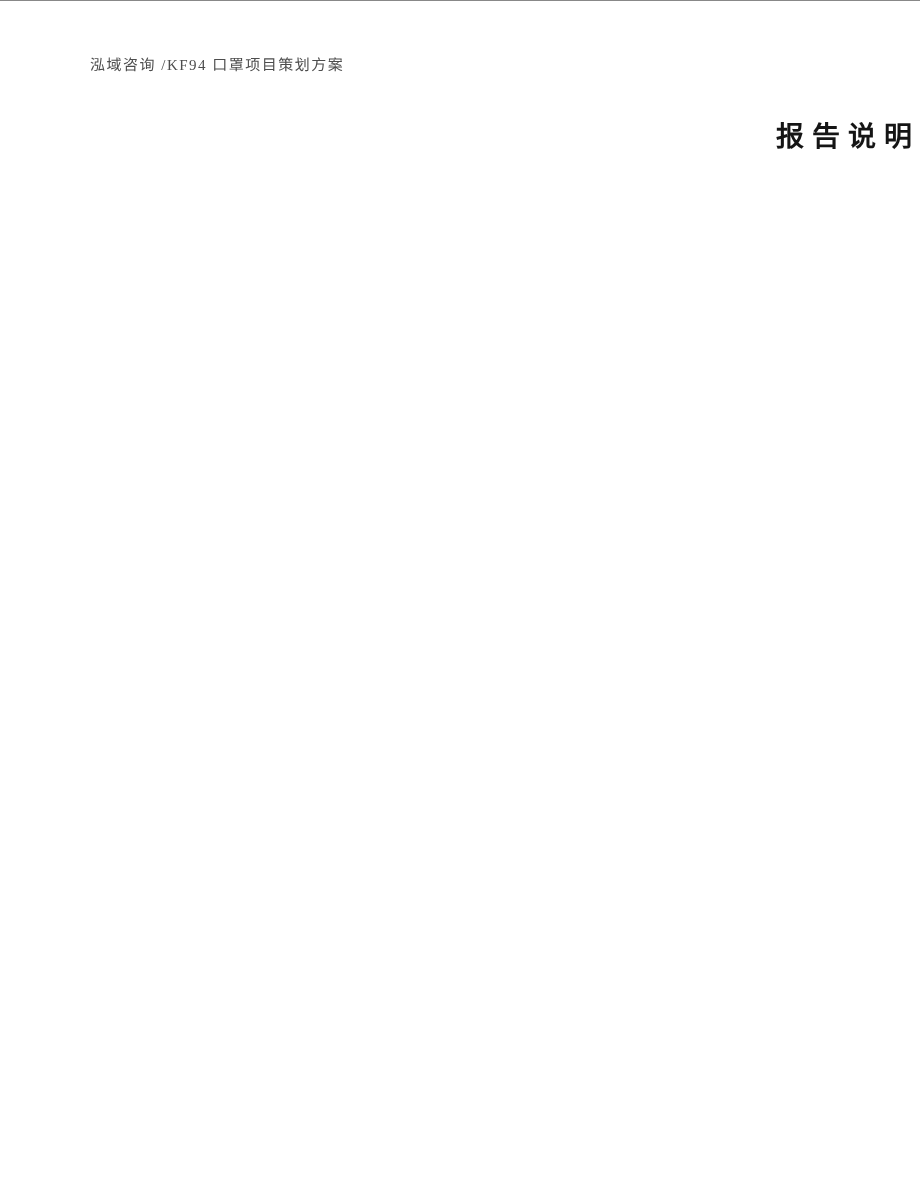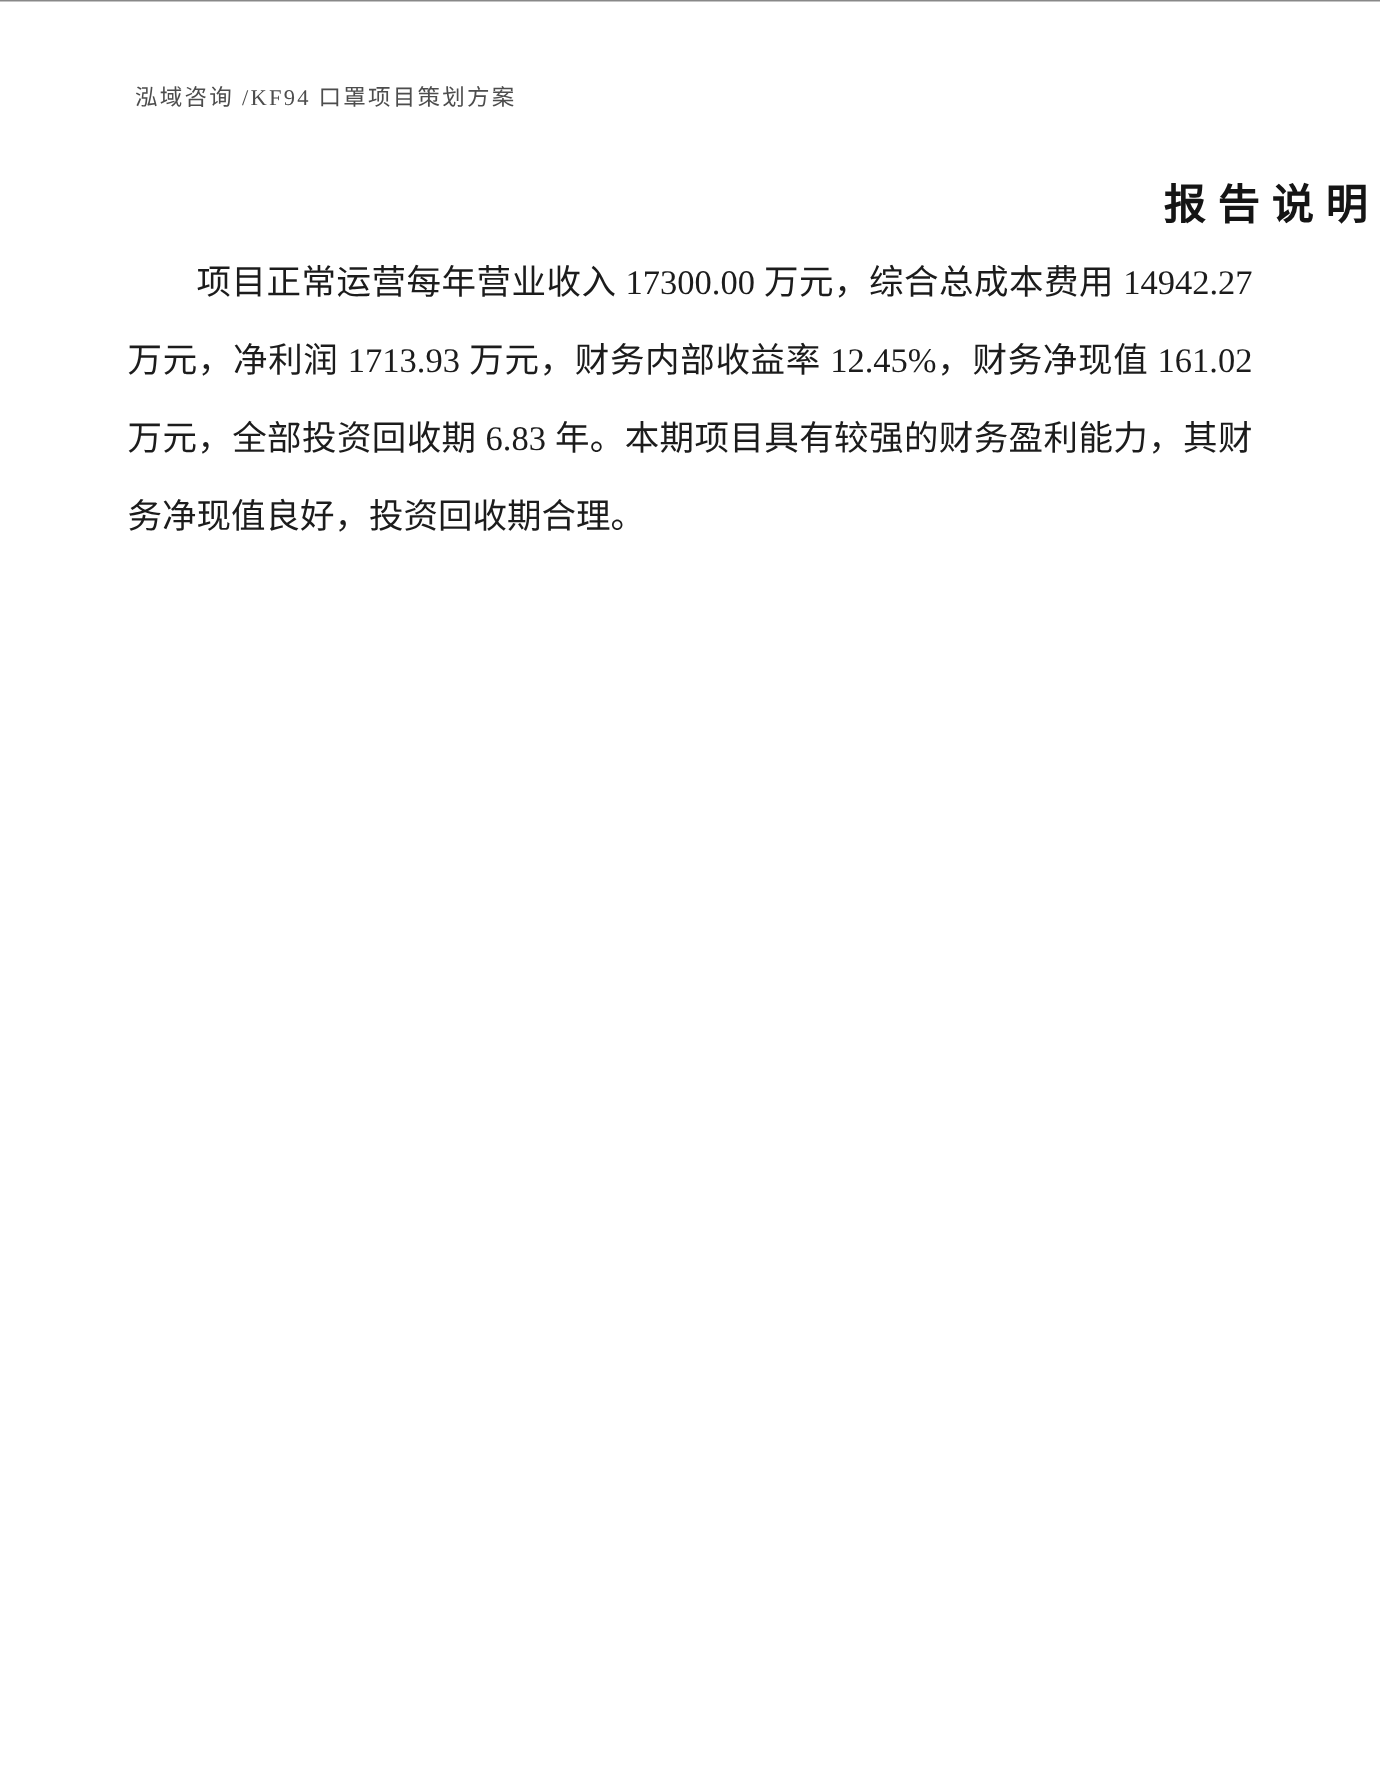--- a/index.html
+++ b/index.html
@@ -59,16 +59,15 @@
 </head>
 <body>
 
 <div class="page">
 
   <div class="doc-header">泓域咨询 /KF94 口罩项目策划方案</div>
 
   <div class="doc-title">报告说明</div>
 
   <div class="doc-body">
-    <p>项目正常运营每年营业收入 17300.00 万元，综合总成本费用 14942.27 万元，净利润 1713.93 万元，财务内部收益率 12.45%，财务净现值 161.02 万元，全部投资回收期 6.83 年。本期项目具有较强的财务盈利能力，其财务净现值良好，投资回收期合理。</p>
   </div>
 
 </div>
 
 </body></html>

